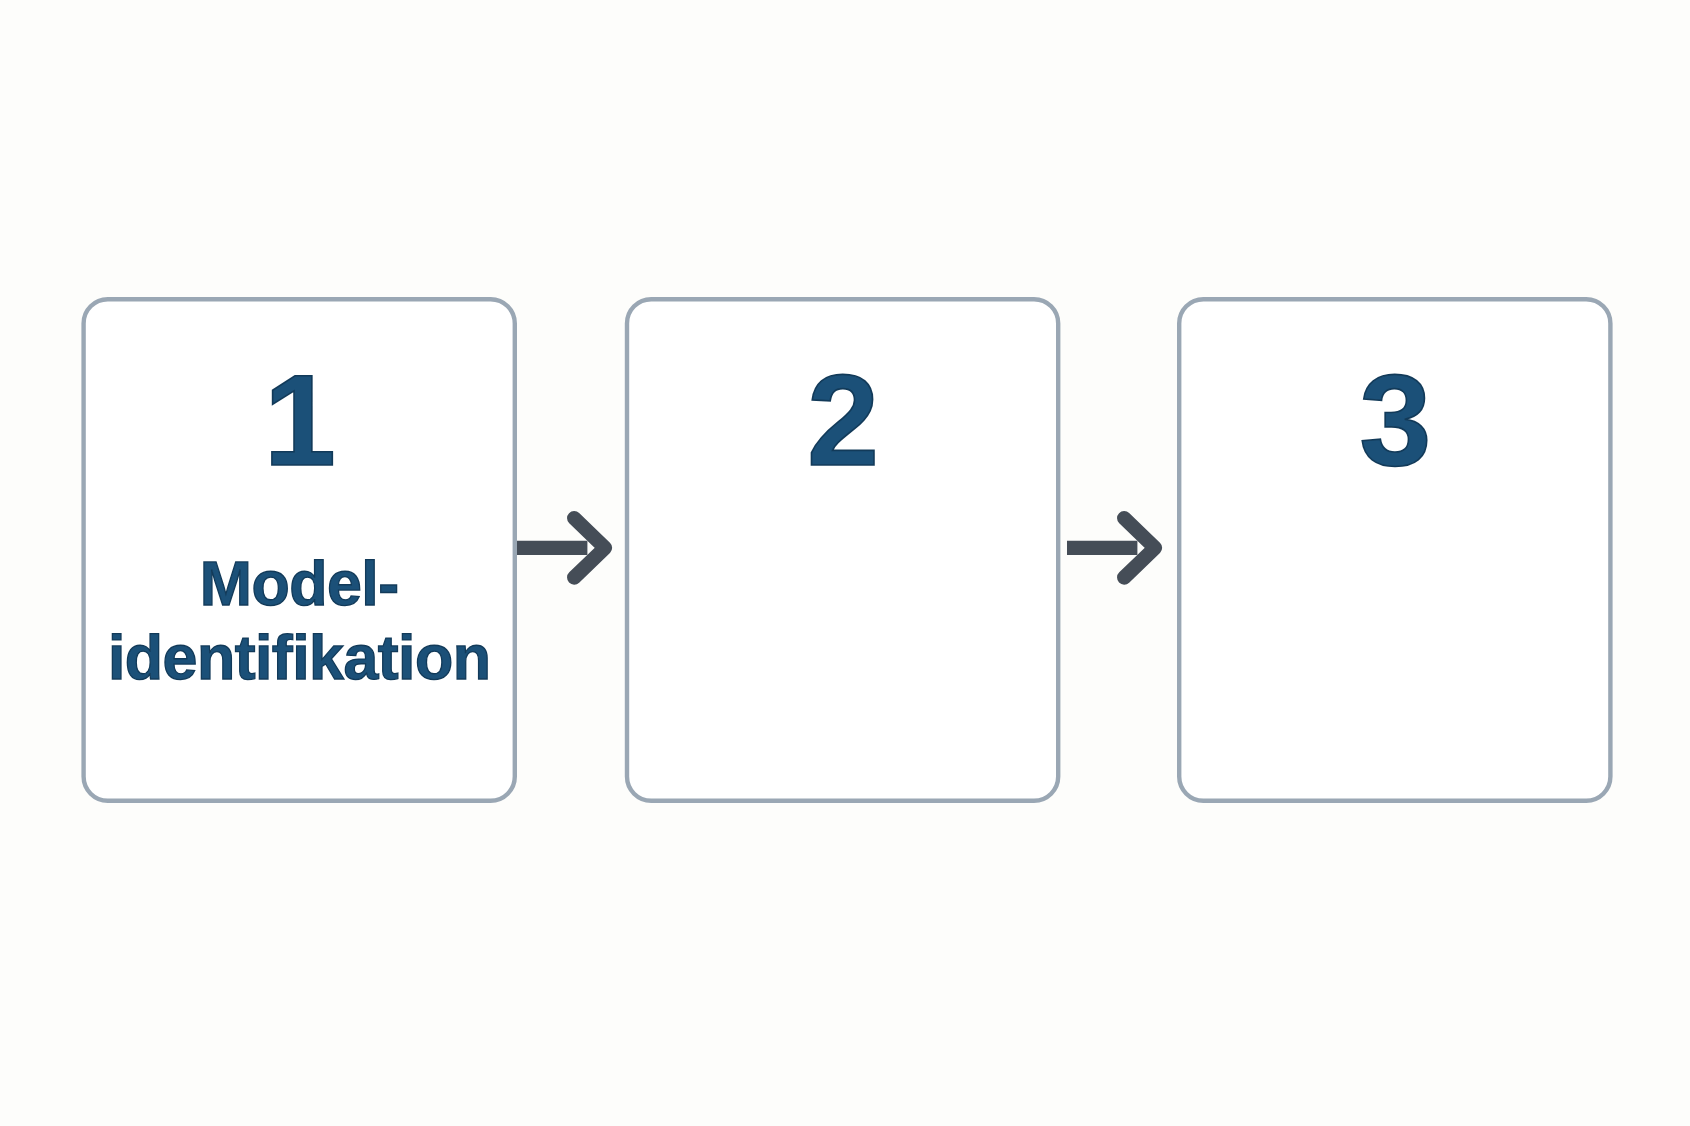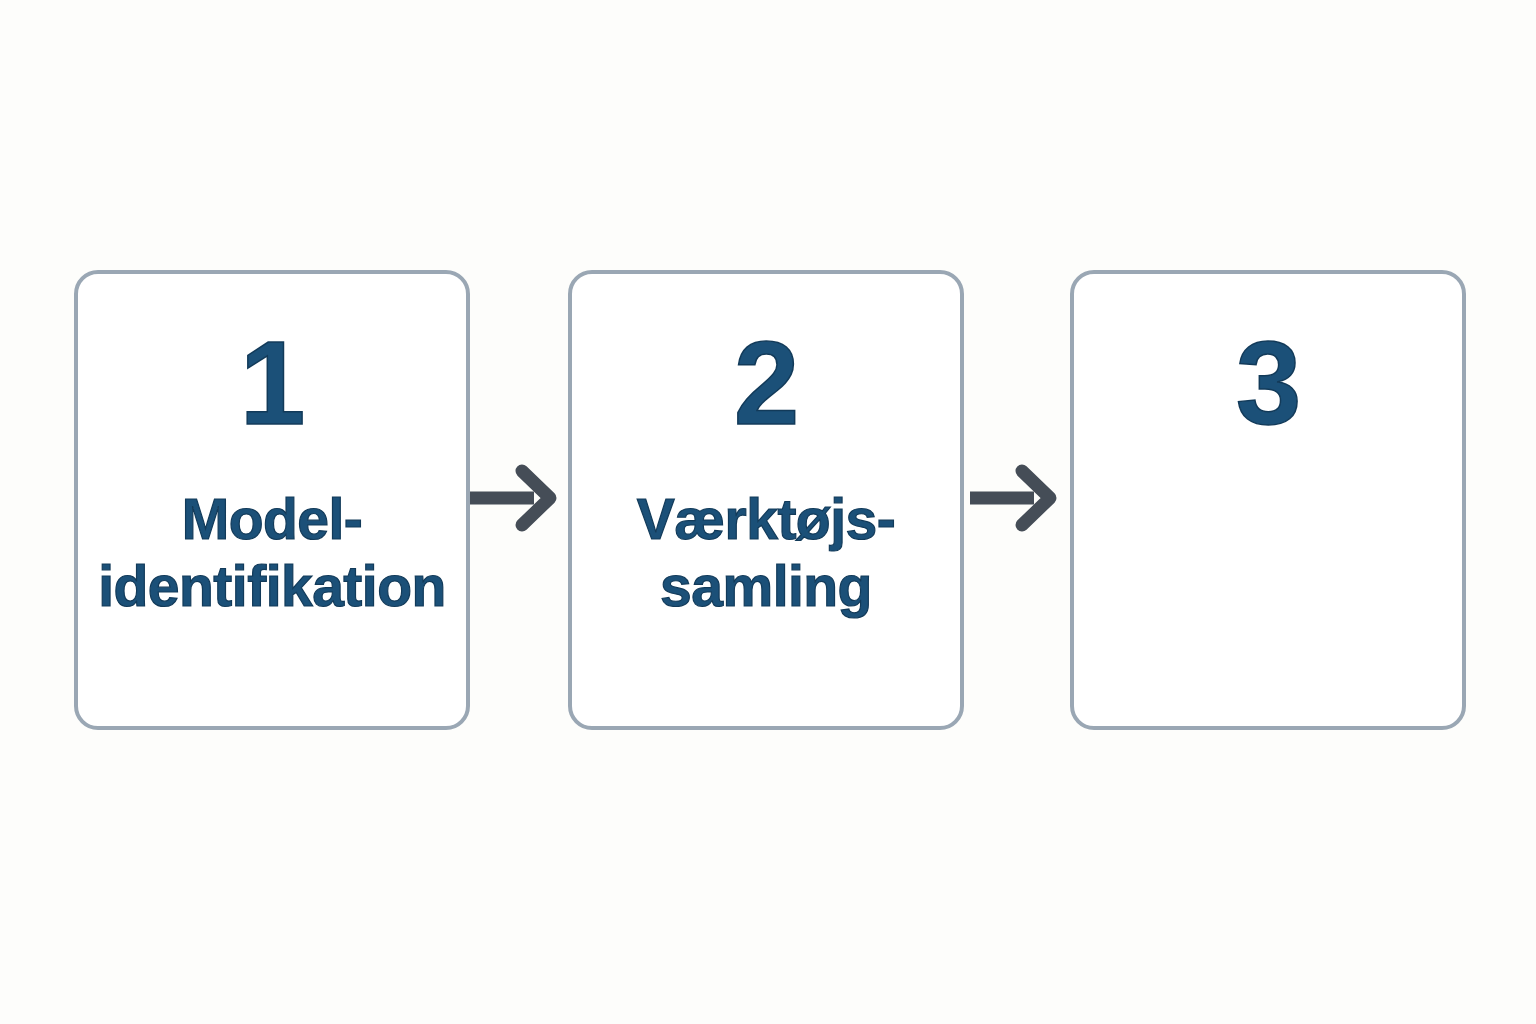--- a/index.html
+++ b/index.html
@@ -47,21 +47,21 @@
     font-size: 118px;
     font-weight: bold;
     line-height: 1;
     color: #1b5078;
     -webkit-text-stroke: 1.5px #123a59;
     letter-spacing: -1px;
   }
 
   .step-label {
     position: absolute;
-    top: 212px;
+    top: 224px;
     left: -14px;
     right: -14px;
     text-align: center;
     font-size: 57px;
     font-weight: bold;
     line-height: 1.18;
     color: #1b5078;
     -webkit-text-stroke: 1.2px #123a59;
     white-space: pre-line;
     letter-spacing: -0.5px;
@@ -89,22 +89,20 @@
 identifikation</div>
   </div>
 
   <svg class="flow-arrow" id="flow-arrow-1" viewBox="0 0 104 72">
     <path d="M4 36 L68 36" stroke="#454d57" stroke-width="13" stroke-linecap="butt" fill="none"></path>
     <path d="M56 9 L84 36 L56 63" stroke="#454d57" stroke-width="13" stroke-linecap="round" stroke-linejoin="round" fill="none"></path>
   </svg>
 
   <div class="step-box" id="step-box-2">
     <div class="step-number">2</div>
-    <div class="step-label">Værktøjs-
-samling</div>
   </div>
 
   <svg class="flow-arrow" id="flow-arrow-2" viewBox="0 0 104 72">
     <path d="M4 36 L68 36" stroke="#454d57" stroke-width="13" stroke-linecap="butt" fill="none"></path>
     <path d="M56 9 L84 36 L56 63" stroke="#454d57" stroke-width="13" stroke-linecap="round" stroke-linejoin="round" fill="none"></path>
   </svg>
 
   <div class="step-box" id="step-box-3">
     <div class="step-number">3</div>
   </div>

